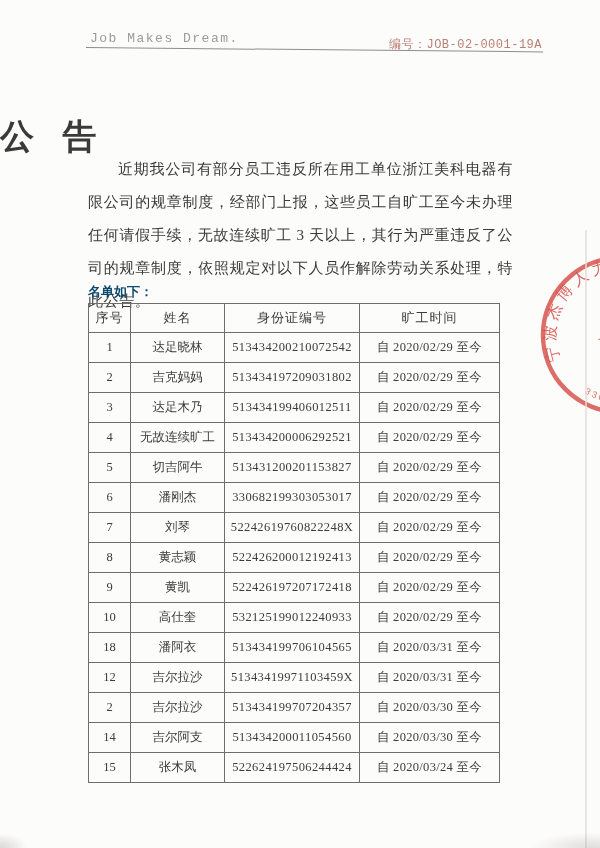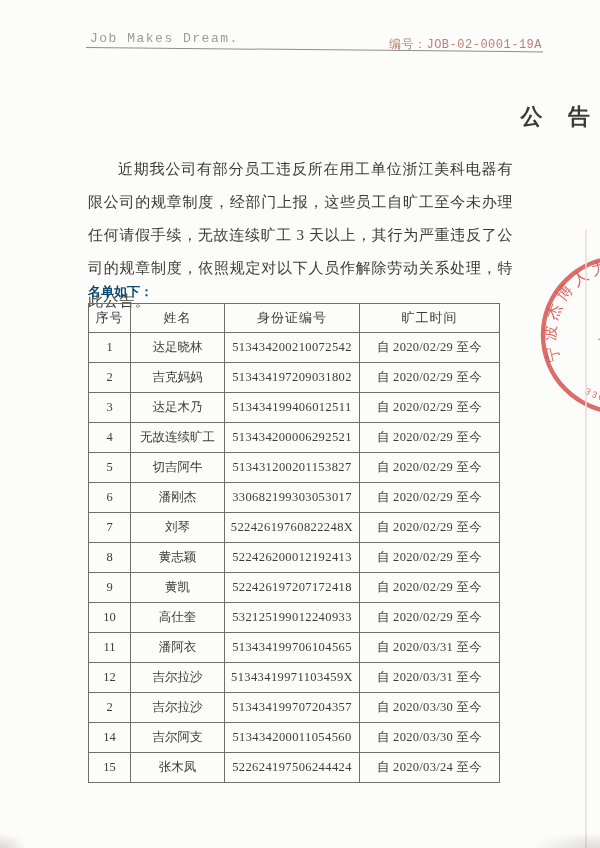--- a/index.html
+++ b/index.html
@@ -16,22 +16,22 @@
   .hdr-num{
     position:absolute;right:58px;top:36px;
     font-family:"Liberation Mono","DejaVu Sans Mono",monospace;
     font-size:12px;color:#b97e75;letter-spacing:.5px;
   }
   .hdr-rule{
     position:absolute;left:86px;top:47px;width:457px;height:1px;
     background:#8d8d8d;transform:rotate(0.55deg);transform-origin:left center;
   }
   .title{
-    position:absolute;left:0;top:102px;width:100%;text-align:right;
-    font-size:22px;font-weight:600;letter-spacing:10px;color:#3a3a3a;
+    position:absolute;left:0;top:114px;width:100%;text-align:left;
+    font-size:34px;font-weight:600;letter-spacing:10px;color:#3a3a3a;
   }
   .body-par{
     position:absolute;left:88px;top:153px;width:425px;
     font-size:15px;line-height:33px;text-align:justify;text-indent:2em;
     color:#3a3a3a;letter-spacing:.6px;
   }
   .list-label{
     position:absolute;left:88px;top:283px;font-size:13px;font-weight:bold;color:#0c4a6e;
   }
   table.roster{
@@ -147,21 +147,21 @@
           <td class="id-cell">522426197207172418</td>
           <td class="date-cell">自 2020/02/29 至今</td>
         </tr>
         <tr>
           <td>10</td>
           <td>高仕奎</td>
           <td class="id-cell">532125199012240933</td>
           <td class="date-cell">自 2020/02/29 至今</td>
         </tr>
         <tr>
-          <td>11</td>
+          <td>18</td>
           <td>潘阿衣</td>
           <td class="id-cell">513434199706104565</td>
           <td class="date-cell">自 2020/03/31 至今</td>
         </tr>
         <tr>
           <td>12</td>
           <td>吉尔拉沙</td>
           <td class="id-cell">51343419971103459X</td>
           <td class="date-cell">自 2020/03/31 至今</td>
         </tr>

